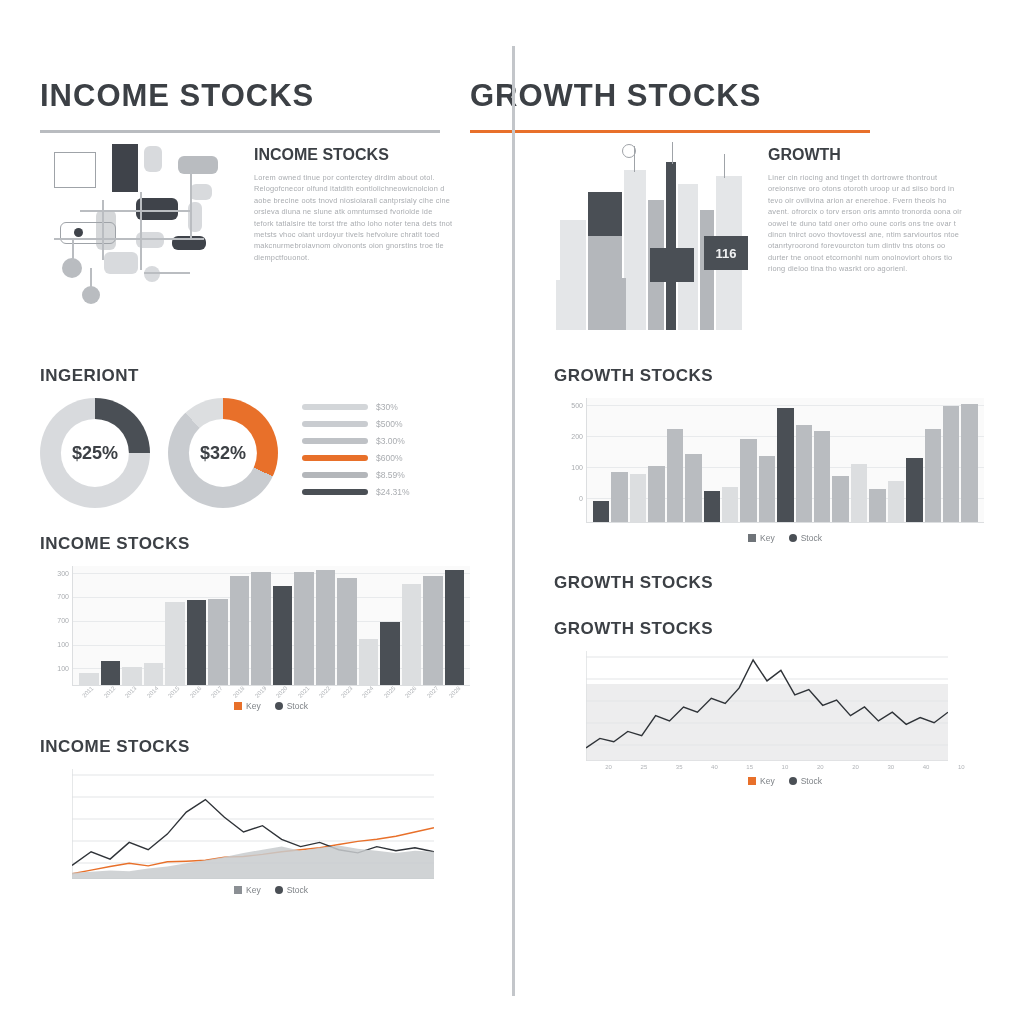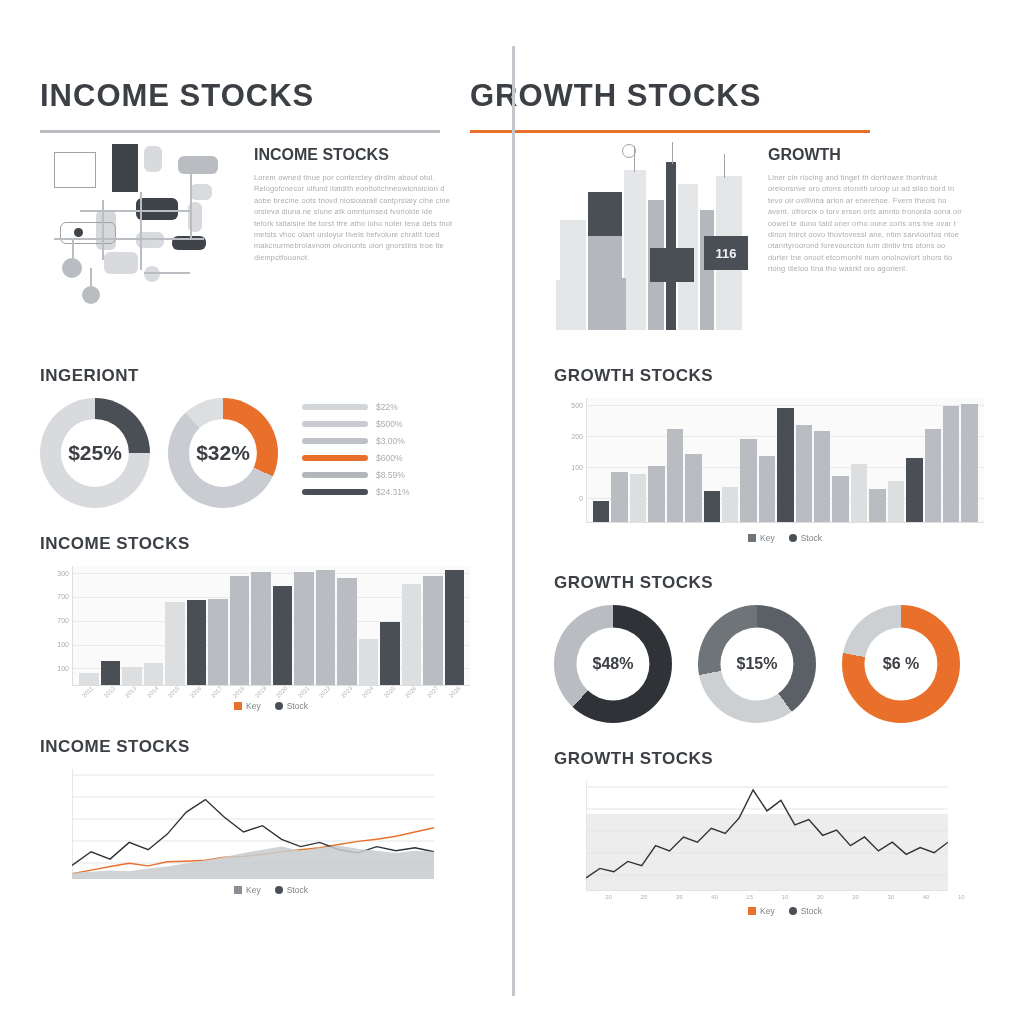--- a/index.html
+++ b/index.html
@@ -72,21 +72,21 @@
   
   .donut-row { display: flex; align-items: center; gap: 18px; }
   .donut { position: relative; width: 110px; height: 110px; border-radius: 50%; }
   .donut::after {
     content: ""; position: absolute; left: 50%; top: 50%;
     width: 62%; height: 62%; transform: translate(-50%,-50%);
     background: #fff; border-radius: 50%;
   }
   .donut span {
     position: absolute; left: 0; right: 0; top: 50%; transform: translateY(-50%);
-    text-align: center; font-size: 21px; font-weight: bold; color: #3c4045; z-index: 2;
+    text-align: center; font-size: 18px; font-weight: bold; color: #3c4045; z-index: 2;
   }
   .legend-bars { margin-left: 6px; }
   .lbrow { display: flex; align-items: center; gap: 8px; margin-bottom: 7px; }
   .lbar { width: 66px; height: 6px; border-radius: 3px; background: #c9ccd0; }
   .lbl { font-size: 8.5px; color: #a9acb0; }
 
   .donut-row.three { gap: 26px; }
   .donut.big { width: 118px; height: 118px; }
   .donut.big span { font-size: 16px; }
 
@@ -179,21 +179,21 @@
         <div class="donut-row">
           <div class="donut" style="background: conic-gradient(#4a4f55 0 25%, #d8dadd 25% 100%);">
             <span>$25%</span>
           </div>
           <div class="donut" style="background: conic-gradient(#e8702a 0 32%, #c9ccd0 32% 88%, #dcdee0 88% 100%);">
             <span>$32%</span>
           </div>
           <div class="legend-bars">
             <div class="lbrow">
               <i class="lbar" style="background:#d3d6d9"></i>
-              <span class="lbl">$22%</span>
+              <span class="lbl">$30%</span>
             </div>
             <div class="lbrow">
               <i class="lbar" style="background:#c9ccd0"></i>
               <span class="lbl">$500%</span>
             </div>
             <div class="lbrow">
               <i class="lbar" style="background:#bfc2c6"></i>
               <span class="lbl">$3.00%</span>
             </div>
             <div class="lbrow">
@@ -393,31 +393,20 @@
             <div>
                 <i class="sw dot"></i>
                 <span>Stock</span>
               </div>
           </div>
         </div>
       </div>
 
       <div class="block" style="margin-top:30px;">
         <div class="block-title">GROWTH STOCKS</div>
-        <div class="donut-row three">
-          <div class="donut big" style="background: conic-gradient(#2f3338 0 62%, #b9bcc0 62% 100%);">
-            <span>$48%</span>
-          </div>
-          <div class="donut big" style="background: conic-gradient(#5b6066 0 40%, #cdd0d3 40% 72%, #6f7479 72% 100%);">
-            <span>$15%</span>
-          </div>
-          <div class="donut big" style="background: conic-gradient(#e8702a 0 78%, #cdd0d3 78% 100%);">
-            <span>$6 %</span>
-          </div>
-        </div>
       </div>
 
       <div class="block" style="margin-top:26px;">
         <div class="block-title">GROWTH STOCKS</div>
         <div class="wrap-axis">
           <div class="linechart" id="rightLineChart">
               <svg width="362" height="110">
                 <rect x="0" y="33" width="362" height="77" fill="#ededee"></rect>
                 <line x1="0" x2="362" y1="6" y2="6" stroke="#e3e5e7" stroke-width="1"></line>
                 <text x="-4" y="9" text-anchor="end" font-size="7" fill="#a9acb0" font-family="&quot;Liberation Sans&quot;, sans-serif">10.000</text>

